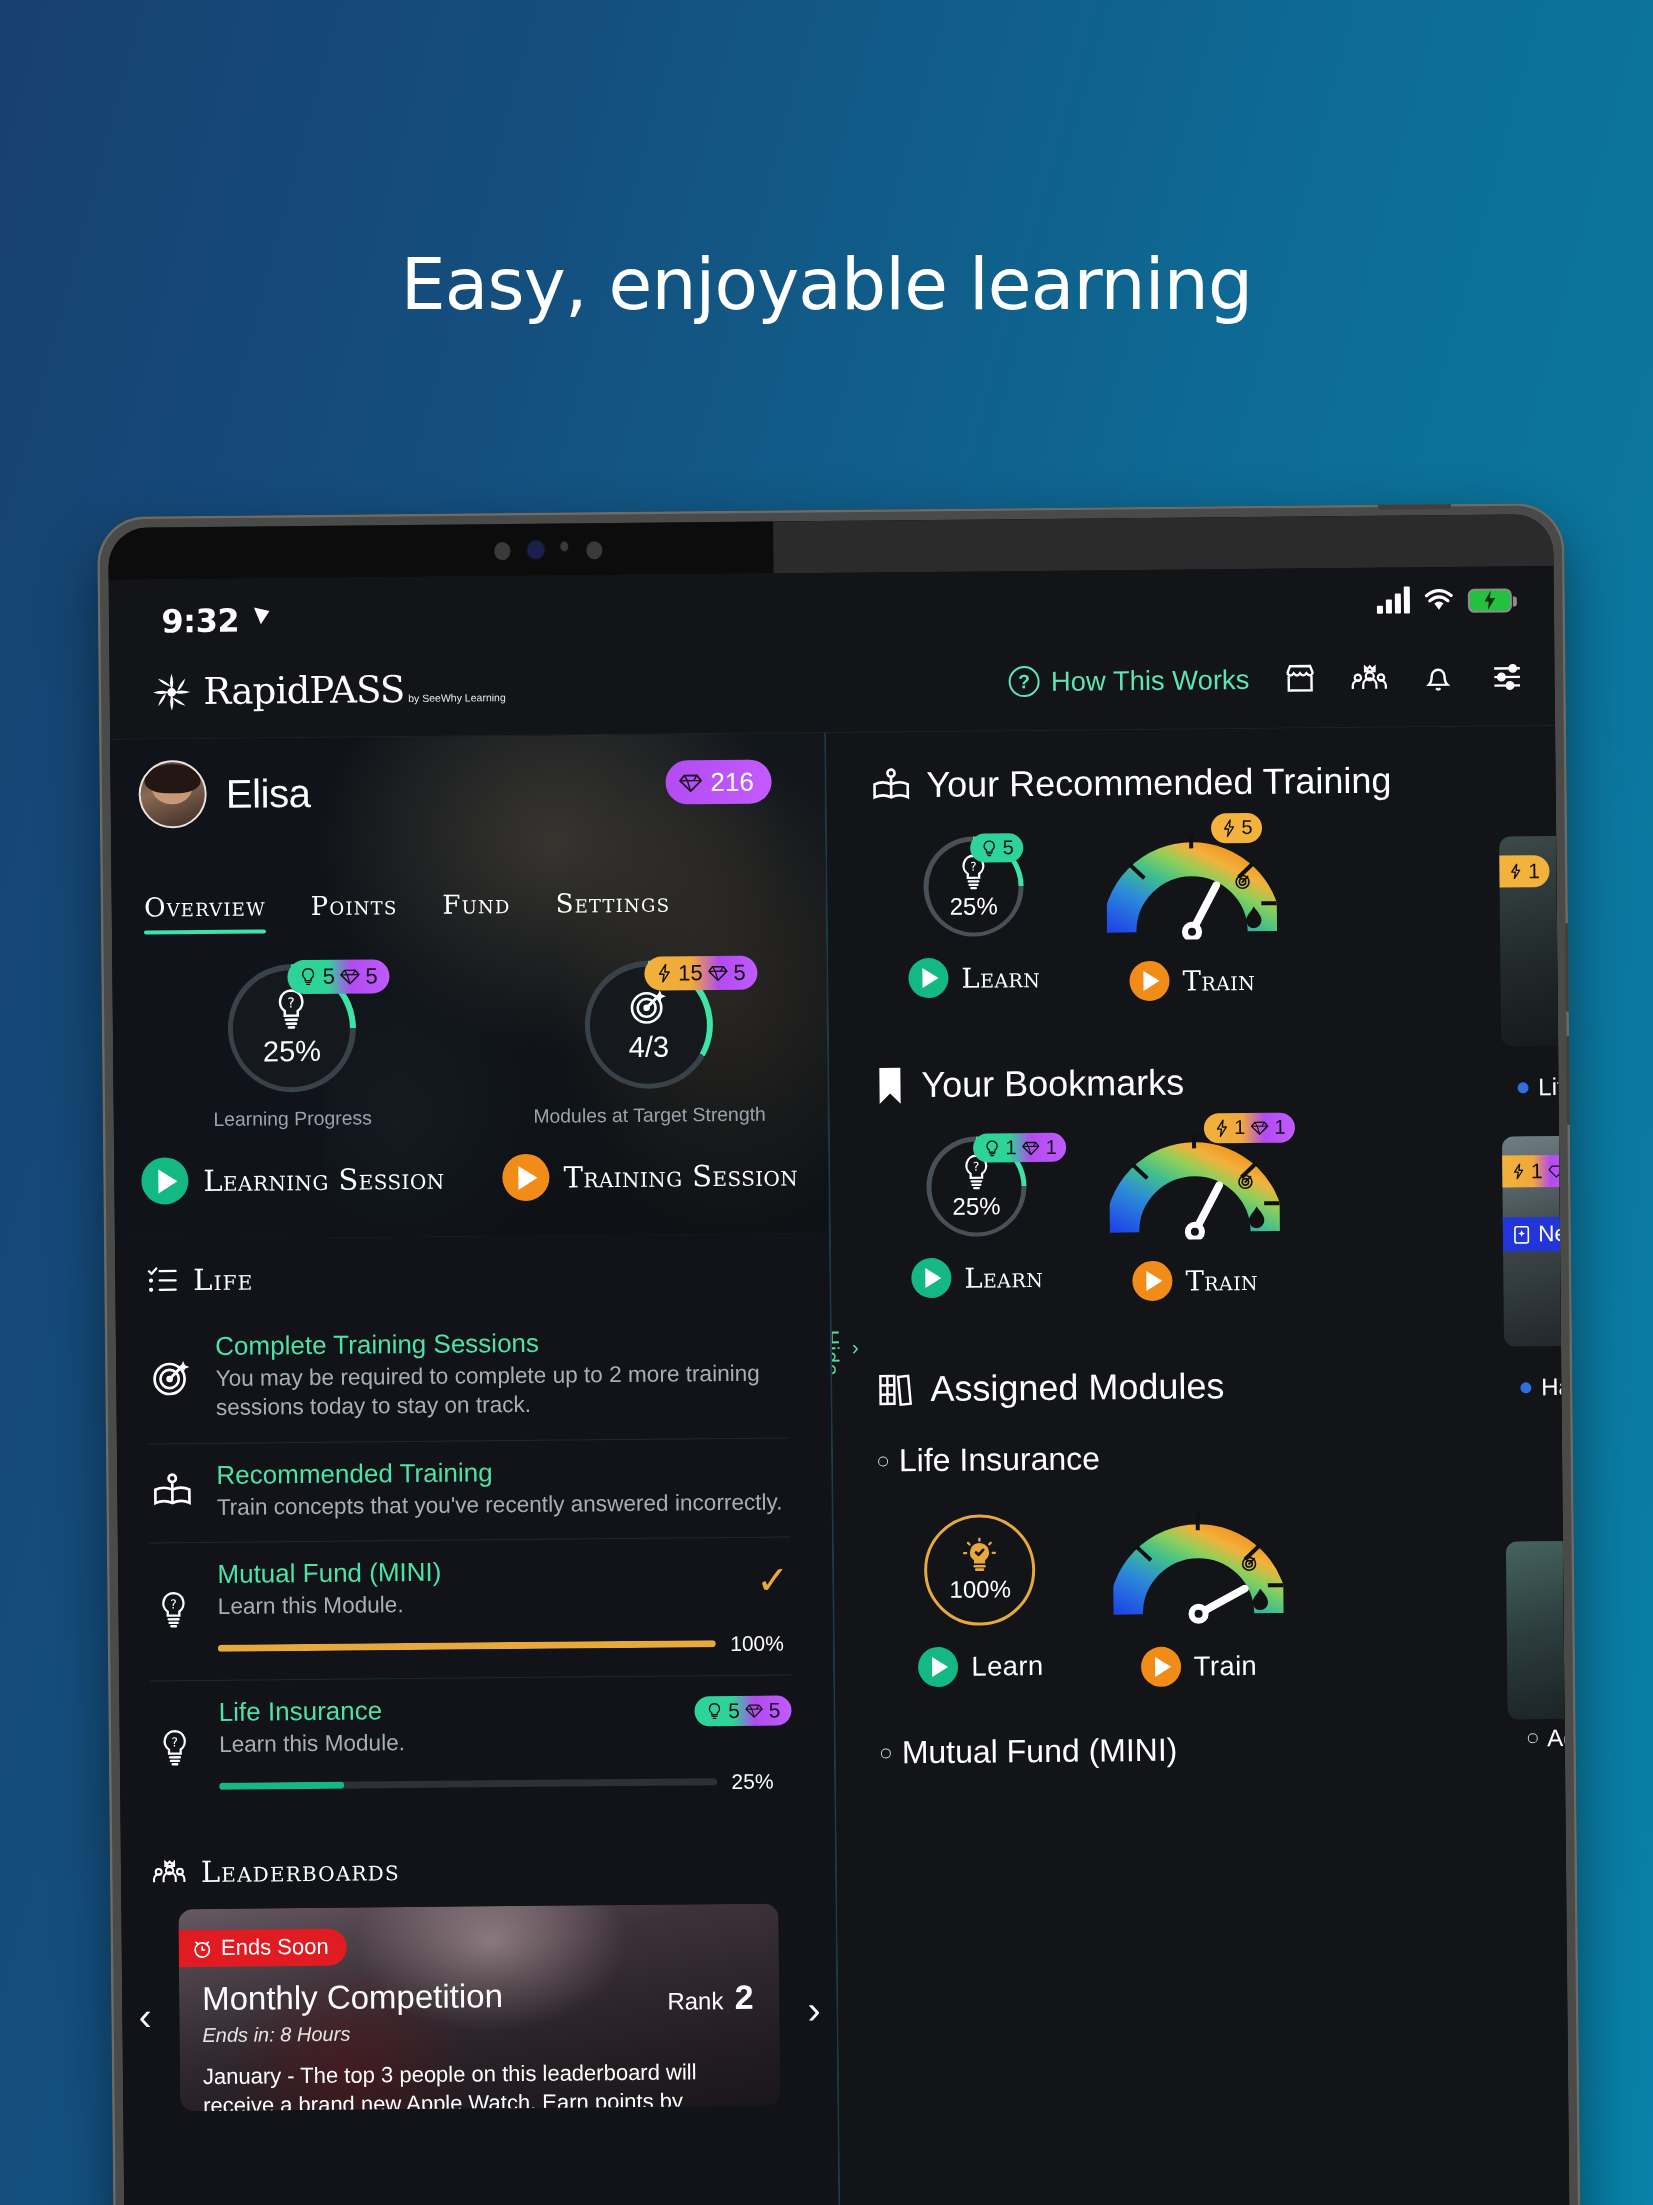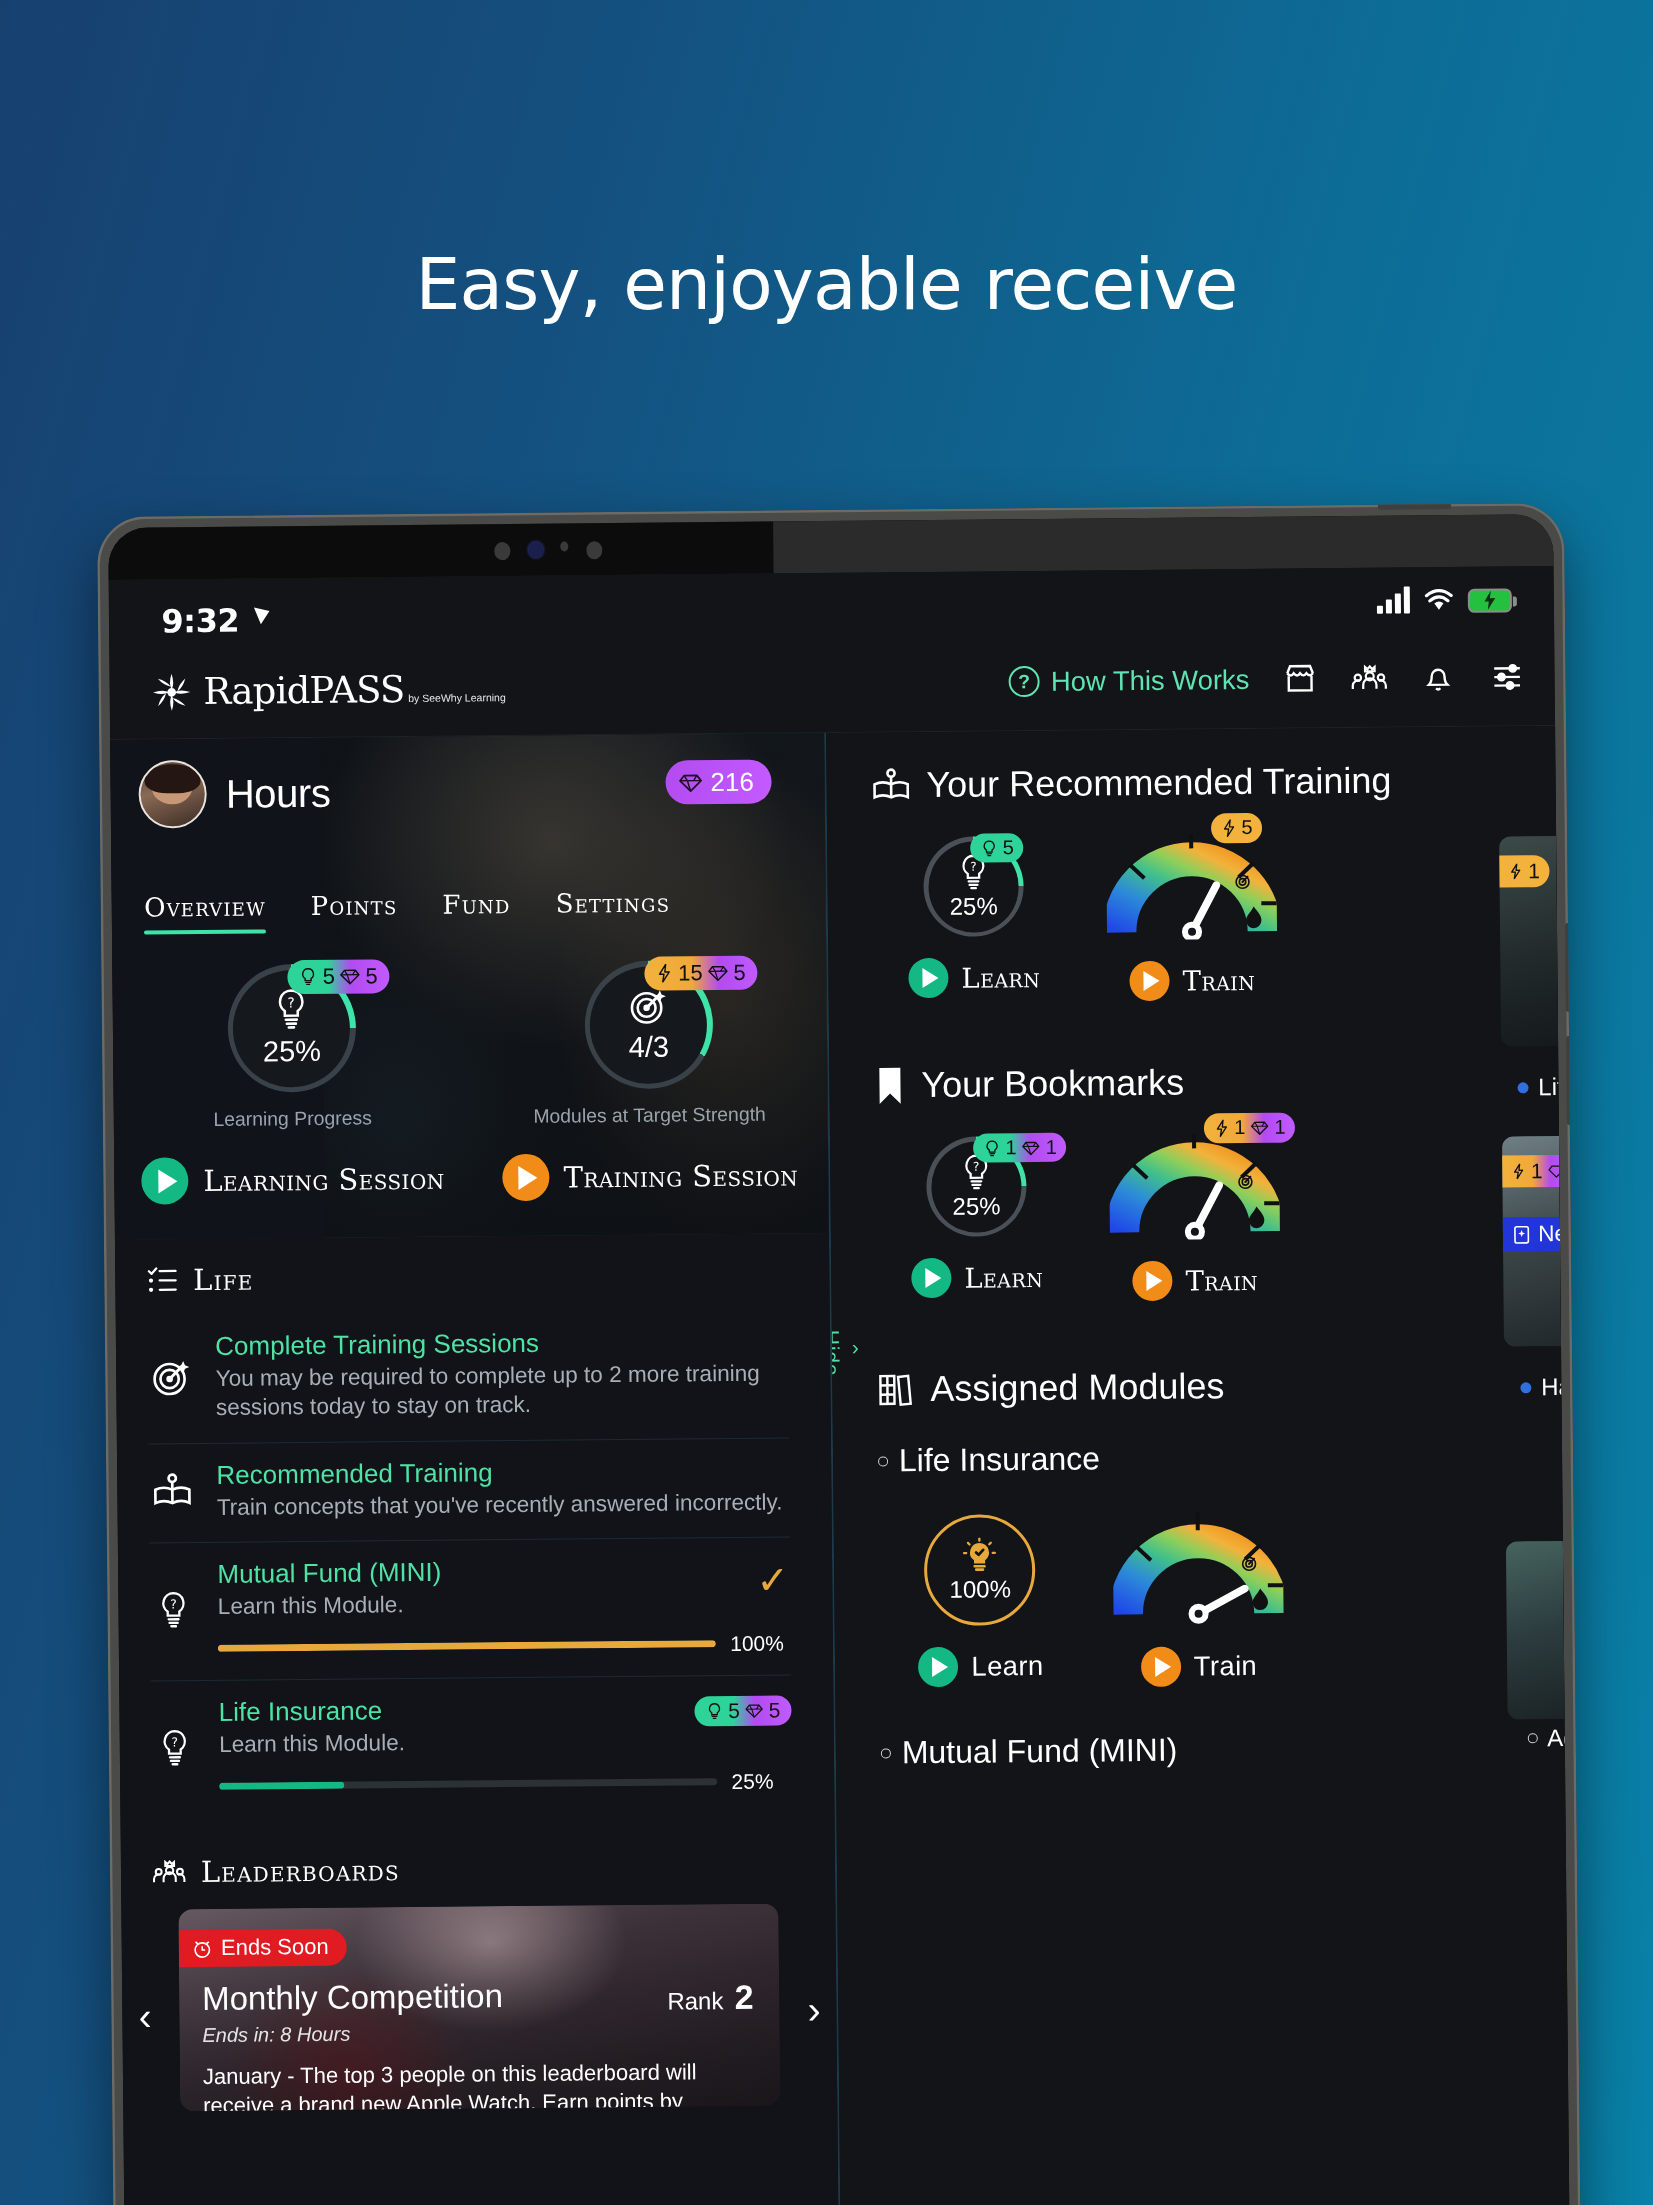--- a/index.html
+++ b/index.html
@@ -222,21 +222,21 @@
   .gwrap { position:relative; width:170px; height:105px; }
   .gbadge { position:absolute; top:-21px; left:105px; display:flex; align-items:center; gap:4.8px;
      border-radius:16px; padding:3.2px 9.7px; font-size:20px; color:#101010; white-space:nowrap; z-index:4;}
   .mod-name { color:#fff; font-size:32px; margin-top:32px; display:flex; align-items:center; gap:11.3px;}
   .mod-bullet { width:9.7px;height:9.7px;border:1.6px solid #cfd4d8;border-radius:50%;display:inline-block;}
 </style>
 </head>
 <body>
 
 <div class="headline">
-  <span>Easy, enjoyable receive</span>
+  <span>Easy, enjoyable learning</span>
 </div>
 
 <div class="tablet">
   <div class="top-btn"></div>
   <div class="side-btn b1"></div>
   <div class="side-btn b2"></div>
 
   <div class="tablet-inner">
     <div class="cam-strip">
       <span class="cam-dot d1"></span>
@@ -336,21 +336,21 @@
 
       <div class="panes">
 
         <div class="pane-left">
 
           <div class="hero">
             <div class="hero-left-shade"></div>
 
             <div class="profile">
               <span class="avatar"></span>
-              <span class="uname">Hours</span>
+              <span class="uname">Elisa</span>
             </div>
 
             <div class="gem-pill">
               <svg width="24" height="21" viewBox="0 0 22 20">
                 <path d="M5 3 H17 L21 8 L11 18 L1 8 Z" fill="none" stroke="#20102b" stroke-width="1.7" stroke-linejoin="round"></path>
                 <path d="M1 8 H21 M5 3 L8 8 L11 18 M17 3 L14 8" stroke="#20102b" stroke-width="1.4" fill="none"></path>
               </svg>
               <span>216</span>
             </div>
 

